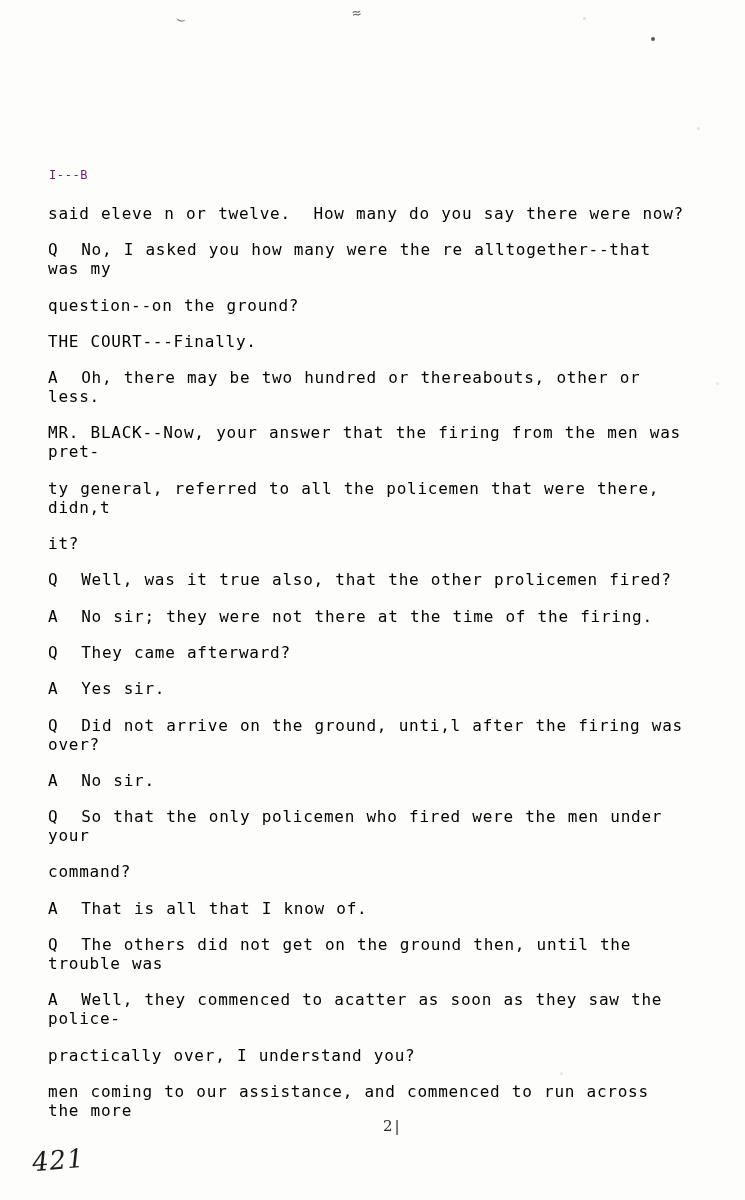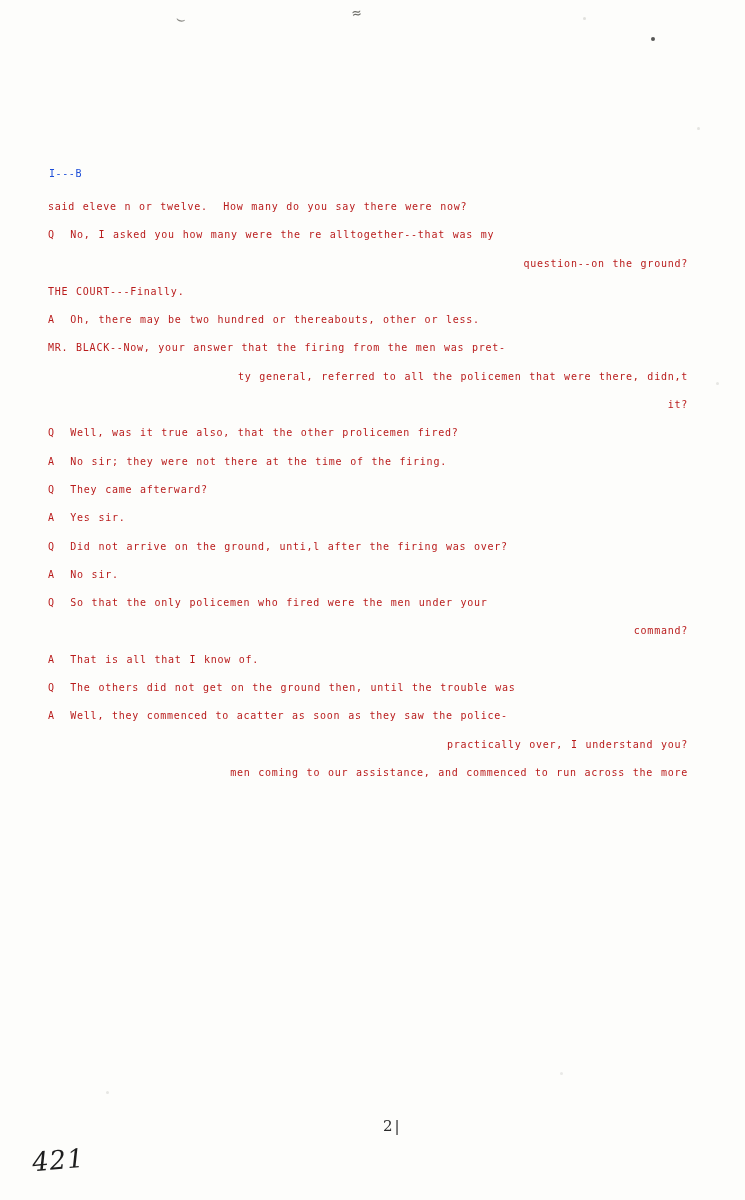--- a/index.html
+++ b/index.html
@@ -25,38 +25,37 @@
     background: #bdbdb8;
     border-radius: 50%;
   }
   #body-text {
     position: absolute;
     left: 48px;
     top: 168px;
     width: 640px;
   }
   .doc-head {
-    font-size: 10px;
+    font-size: 12px;
     letter-spacing: 0.6px;
-    color: #1d4ed8;
+    color: #701a75;
     margin: 0 0 22px 0;
     padding-left: 1px;
     white-space: pre;
   }
   .line {
-    font-size: 10px;
+    font-size: 16px;
     letter-spacing: 0.75px;
-    color: #b91c1c;
+    color: #000000;
     margin: 0 0 17.3px 0;
     white-space: pre-wrap;
     word-spacing: 1px;
   }
   .line.cont {
     padding-left: 0px;
-    text-align: right;
   }
   .pagenum {
     position: absolute;
     left: 383px;
     top: 1117px;
     font-size: 15px;
     color: #2a2a2a;
     font-family: "DejaVu Serif", serif;
     letter-spacing: 2px;
   }

